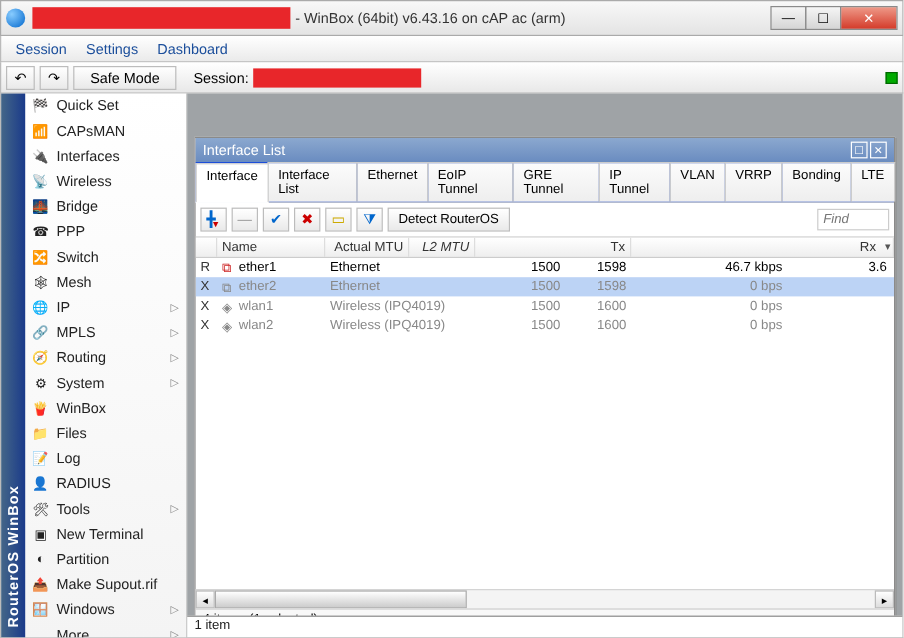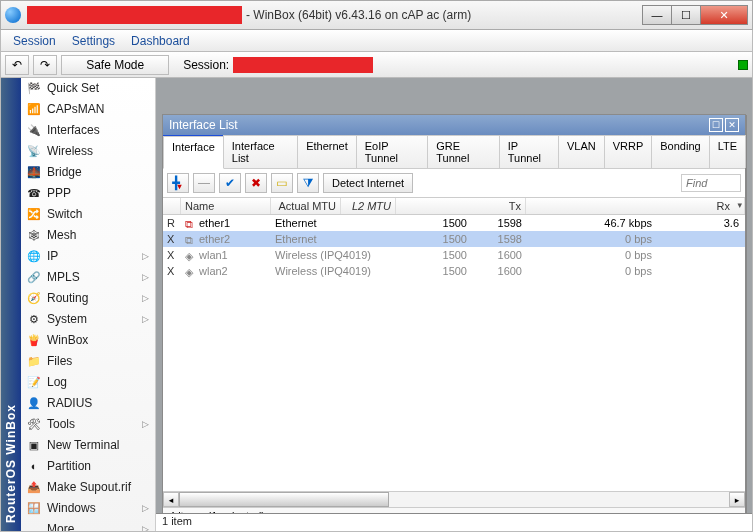--- a/index.html
+++ b/index.html
@@ -99,21 +99,21 @@
 
 <div class="menubar" id="menubar">
     <div class="menuitem">Session</div>
     <div class="menuitem">Settings</div>
     <div class="menuitem">Dashboard</div>
   </div>
 
 <div class="toolbar">
   <div class="tbtn">↶</div>
   <div class="tbtn">↷</div>
-  <div class="tbtn" style="width:auto;padding:2px 24px">Safe Mode</div>
+  <div class="tbtn" style="width:auto;padding:2px 13px">Safe Mode</div>
   <span style="margin-left:10px">Session:</span>
   <div class="redact2"></div>
   <div class="ind"></div>
 </div>
 
 <div class="main">
   <div class="vstrip">RouterOS WinBox</div>
   <div class="sidebar" id="sidebar">
       <div class="side-item">
         <span class="sicon">🏁</span>
@@ -232,21 +232,21 @@
           <div class="tab">Bonding</div>
           <div class="tab">LTE</div>
         </div>
       <div class="panel-tools">
         <div class="ptbtn" style="color:#06c;font-weight:bold">╋<span style="font-size:8px;color:#c00;position:relative;top:3px;left:-2px">▾</span></div>
         <div class="ptbtn" style="color:#999">—</div>
         <div class="ptbtn" style="color:#06c">✔</div>
         <div class="ptbtn" style="color:#c00">✖</div>
         <div class="ptbtn" style="color:#ca0">▭</div>
         <div class="ptbtn" style="color:#06c">⧩</div>
-        <div class="ptbtn detect">Detect Internet</div>
+        <div class="ptbtn detect">Detect RouterOS</div>
         <input class="findbox" placeholder="Find" style="">
       </div>
       <div class="grid">
         <div class="grid-head">
           <div class="gh status"></div>
           <div class="gh name">Name</div>
           <div class="gh amtu">Actual MTU</div>
           <div class="gh l2mtu">L2 MTU</div>
           <div class="gh tx">Tx</div>
           <div class="gh rx">Rx</div>

